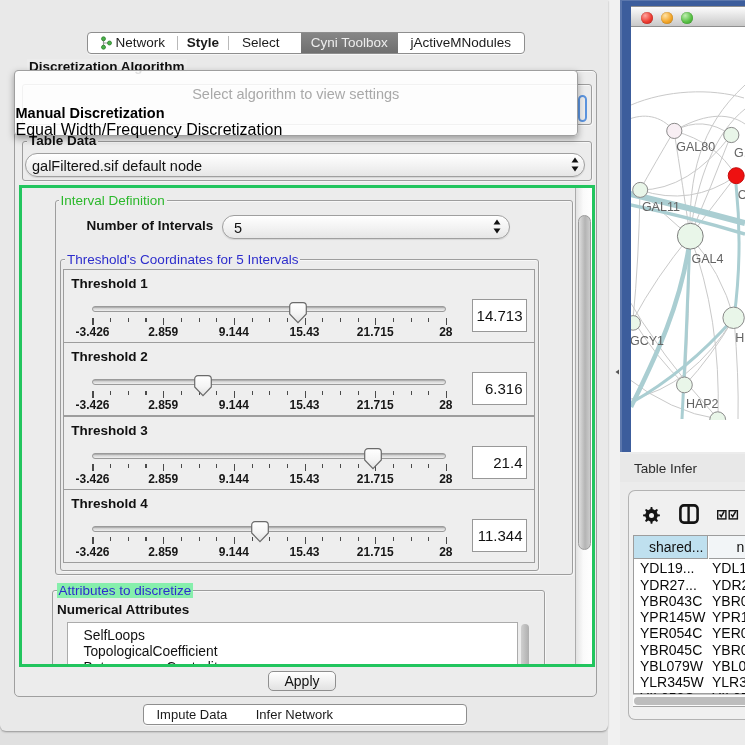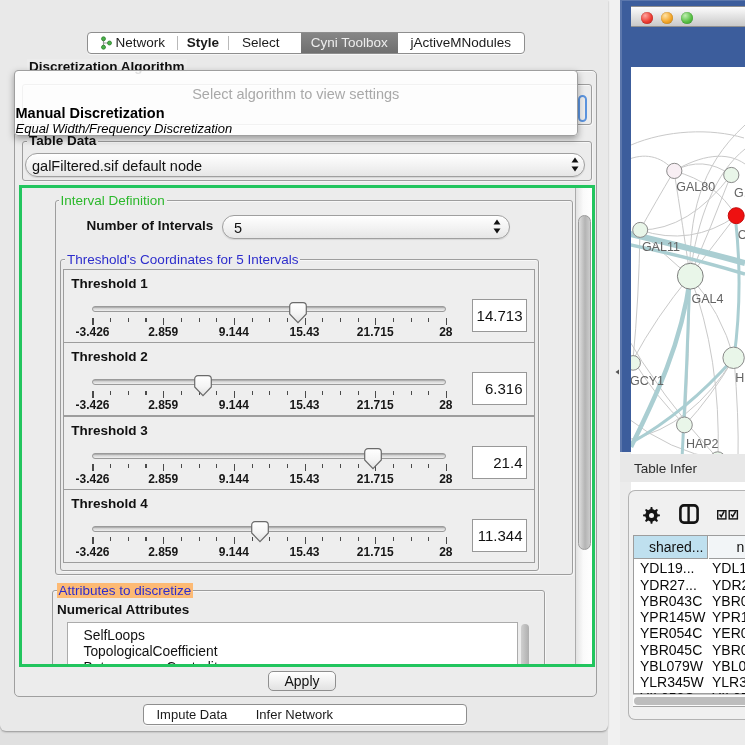--- a/index.html
+++ b/index.html
@@ -36,21 +36,21 @@
 .thpanel .lbl { position:absolute; left:7px; top:6px; font-size:13.5px; font-weight:bold; color:#111; }
 .track { position:absolute; left:28px; top:36px; width:354px; height:6px; border-radius:3px; background:linear-gradient(#9f9f9f,#d6d6d6 40%,#efefef); border:1px solid #9a9a9a; }
 .tick { position:absolute; width:1.2px; background:#4a4a4a; top:47.5px; }
 .ticklab { position:absolute; font-size:12px; font-weight:bold; color:#161616; transform:translateX(-50%); white-space:nowrap; top:55px; }
 .valbox { position:absolute; left:407.8px; top:29px; width:55px; height:33px; background:#fff; border:1px solid #989898; font-size:15px; color:#111; text-align:right; line-height:31px; padding-right:3.5px; }
 
 
 #netwin { left:620px; top:0; width:125px; height:452px; background:#3c5d9c; border-left:2px solid #5c77ac; border-top:1px solid #5c77ac; }
 #nettitle { left:631px; top:6px; width:114px; height:21px; background:linear-gradient(#fcfcfc,#c9c9c9); border-top:1px solid #8f8f8f; border-bottom:1px solid #909090; }
 .tl { position:absolute; top:5px; width:12px; height:12px; border-radius:50%; }
-#netcanvas { left:631px; top:27px; width:114px; height:425px; background:#ffffff;margin-top:40px; }
+#netcanvas { left:631px; top:27px; width:114px; height:425px; background:#ffffff; }
 
 #tpbar { left:620px; top:454px; width:125px; height:28px; background:#e8e8e8; font-size:13.5px; color:#2c2c2c; }
 #tablepanel { left:628px; top:490px; width:117px; height:230px; background:#f0f0f0; border:1px solid #b3b3b3; border-radius:7px 0 0 7px; border-right:none; }
 .cell { position:absolute; font-size:14px; color:#0a0a0a; }
 </style>
 </head>
 <body>
 
 <div class="abs" style="left:608px;top:0;width:12px;height:745px;background:#f1f1f1;"></div>
 <div class="abs" style="left:620px;top:452px;width:125px;height:293px;background:#ececec;"></div>
@@ -278,21 +278,21 @@
               <stop offset="0.55" stop-color="#f4f4f4"></stop>
               <stop offset="1" stop-color="#e2e2e2"></stop>
             </linearGradient>
           </defs>
           <path d="M4 0.7 L14 0.7 A3.3 3.3 0 0 1 17.3 4 L17.3 12 L9 20.6 L0.7 12 L0.7 4 A3.3 3.3 0 0 1 4 0.7 Z" fill="url(#g3)" stroke="#6a6a6a" stroke-width="1.2"></path>
         </svg>
         <div class="valbox">11.344</div>
       </div>
 
     <div class="abs grpbox" style="left:29.5px;top:402px;width:493px;height:90px;border-radius:3px 3px 0 0;"></div>
-    <div class="abs" style="left:34.5px;top:394.5px;font-size:13.5px;color:#2d2dcc;background:#fdba74;padding:0 2px;">Attributes to discretize</div>
+    <div class="abs" style="left:34.5px;top:394.5px;font-size:13.5px;color:#2d2dcc;background:#86efac;padding:0 2px;">Attributes to discretize</div>
     <div class="abs" style="left:35px;top:413.5px;font-size:13.5px;font-weight:bold;color:#111;">Numerical Attributes</div>
     <div class="abs" style="left:45px;top:434px;width:451px;height:48px;background:#fff;border:1px solid #ababab;font-size:13.8px;color:#111;">
       <div style="padding:4.5px 0 0 15.5px;line-height:16.3px;">SelfLoops<br>TopologicalCoefficient<br>BetweennessCentrality</div>
     </div>
     <div class="abs" style="left:498.5px;top:436px;width:8.5px;height:46px;border-radius:4.5px 4.5px 0 0;background:linear-gradient(90deg,#cfcfcf,#aeaeae);"></div>
   </div>
 
   <div class="abs" style="left:268px;top:671px;width:68px;height:20px;background:linear-gradient(#ffffff,#efefef 55%,#e2e2e2);border:1px solid #8f8f8f;border-radius:5px;text-align:center;font-size:14px;color:#111;line-height:18px;">Apply</div>
 
   <div class="abs seg" style="left:143px;top:704px;width:324.4px;height:21px;font-size:13px;">
@@ -418,14 +418,14 @@
     <div style="position:absolute;left:712px;top:674.15px;">YLR34</div>
     <div style="position:absolute;left:712px;top:690.4px;">YIL05</div>
   </div>
 <div class="abs" style="left:632.5px;top:694.1px;width:112.5px;height:13px;background:#fbfbfb;border-top:1px solid #c9c9c9;border-bottom:1px solid #a5a5a5;">
   <div style="position:absolute;left:1.5px;top:2px;width:130px;height:8px;border-radius:4px;background:#bdbdbd;"></div>
 </div>
 
 <div class="abs" style="left:13.5px;top:70px;width:564.5px;height:66px;background:rgba(255,255,255,0.87);border:1px solid #9f9f9f;border-radius:4px;box-shadow:0 3px 7px rgba(0,0,0,0.35);z-index:50;">
   <div style="position:absolute;left:1px;top:34px;font-size:14.5px;font-weight:bold;color:#000;">Manual Discretization</div>
   <div style="position:absolute;left:0;top:15px;width:100%;text-align:center;font-size:14.5px;color:#a9a9a9;">Select algorithm to view settings</div>
-  <div style="position:absolute;left:1px;top:49.5px;font-size:13px;color:#000;font-style:italic;">Equal Width/Frequency Discretization</div>
+  <div style="position:absolute;left:1px;top:49.5px;font-size:16px;color:#000;">Equal Width/Frequency Discretization</div>
 </div>
 
 </body></html>

